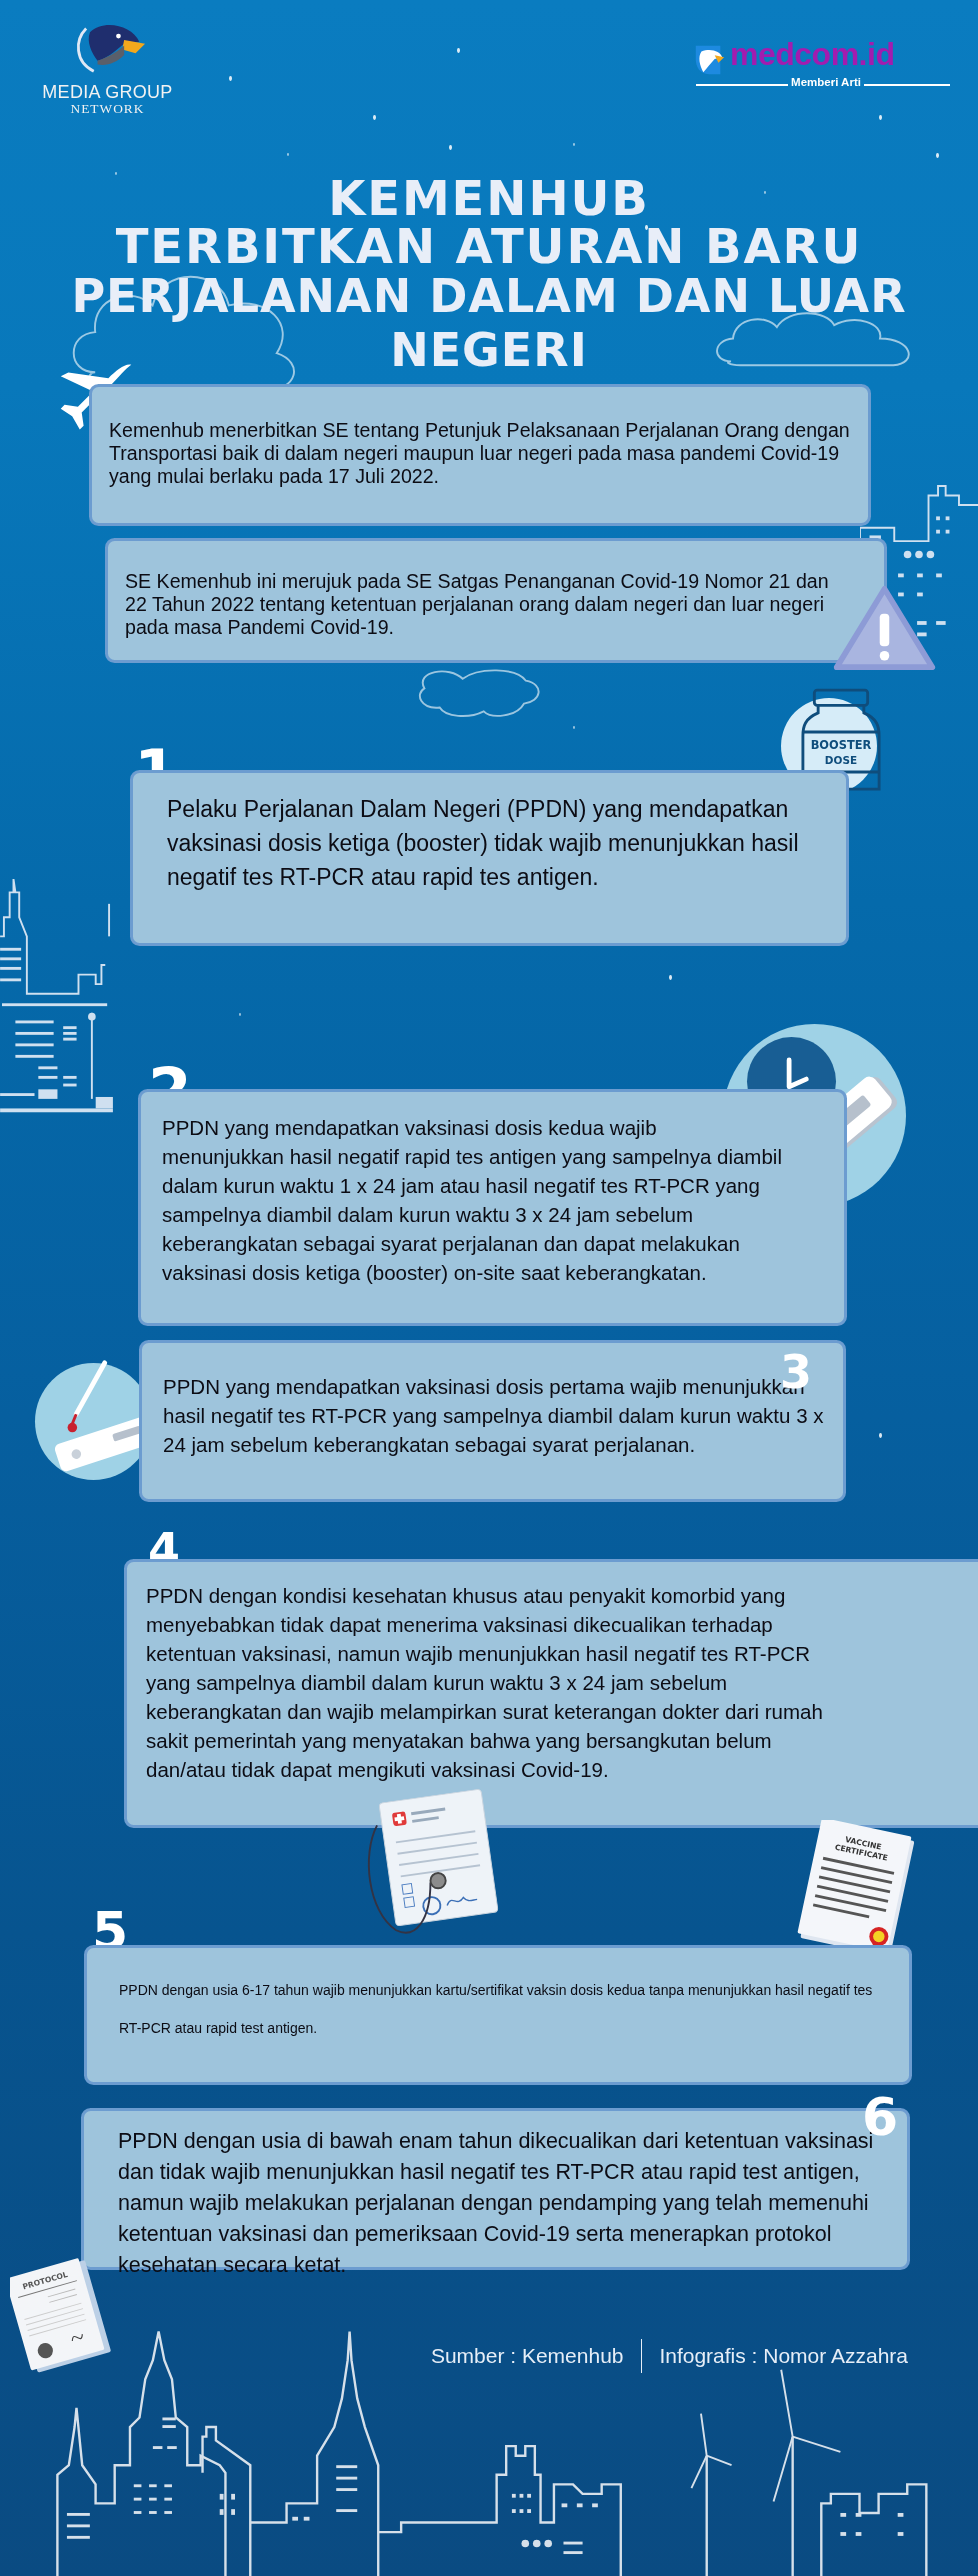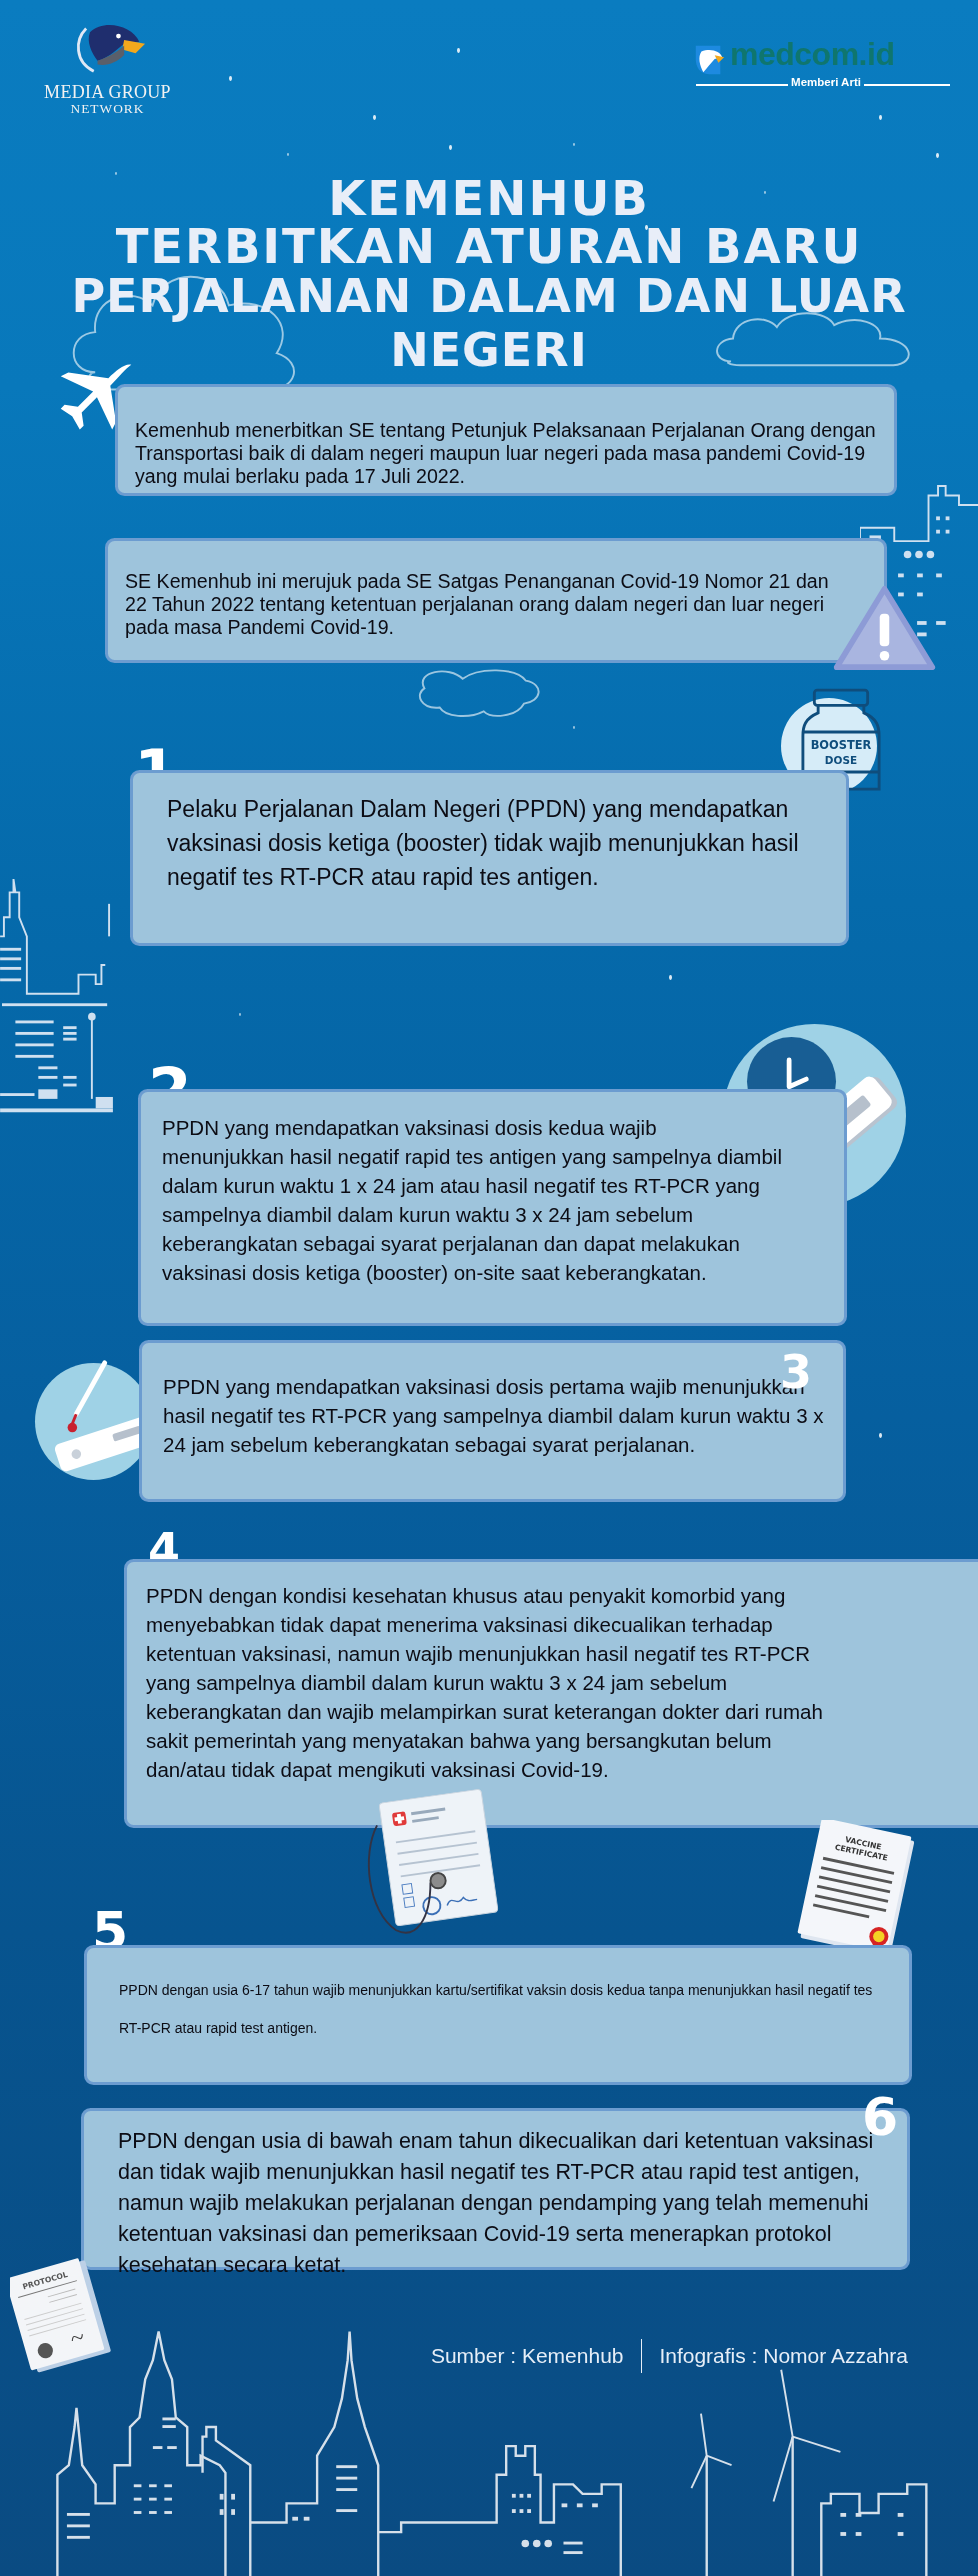--- a/index.html
+++ b/index.html
@@ -10,25 +10,25 @@
       background: linear-gradient(180deg, #0a7cc0 0%, #0878bb 15%, #056aab 35%, #065f9f 55%, #07548f 75%, #0a4b82 100%);
     }
     .abs { position: absolute; }
     
     .star { position: absolute; width: 2.9px; height: 4.8px; border-radius: 50%; background: rgba(255,255,255,0.85); }
     .star.s { width: 1.9px; height: 2.9px; opacity: .7; }
 
     
     .mg-logo { left: 31px; top: 19px; width: 153px; height: 96px; text-align: center; }
     .mg-emblem { position: relative; width: 86px; height: 57px; margin: 0 auto; }
-    .mg-text1 { font-family: Liberation Serif, serif; color: #f2f2f2; font-size: 18px; letter-spacing: 0.3px; margin-top: 5.7px; }
+    .mg-text1 { font-family: Liberation Sans, sans-serif; color: #f2f2f2; font-size: 18px; letter-spacing: 0.3px; margin-top: 5.7px; }
     .mg-text2 { font-family: "Liberation Serif", serif; color: #f2f2f2; font-size: 13.4px; letter-spacing: 1px; margin-top: -1.9px; }
 
     .medcom-logo { left: 692px; top: 38px; width: 260px; height: 54px; }
-    .medcom-name { position: absolute; left: 38px; top: -1.9px; color: #0f766e; font-weight: bold; font-size: 32px; letter-spacing: -0.5px; }
+    .medcom-name { position: absolute; left: 38px; top: -1.9px; color: #a21caf; font-weight: bold; font-size: 32px; letter-spacing: -0.5px; }
     .medcom-line { position: absolute; top: 46px; height: 1.9px; background: #fff; }
     .medcom-tag { position: absolute; left: 96px; top: 38px; width: 76px; text-align: center; color: #fff; font-size: 11.5px; font-weight: bold; }
 
     
     .title { left: 0; width: 978px; text-align: center; color: #e8eef8; font-family: "DejaVu Sans", sans-serif; font-weight: bold; letter-spacing: 1.9px; }
     .t1 { top: 170px; font-size: 48px; }
     .t2 { top: 218px; font-size: 48px; }
     .t3 { top: 269px; font-size: 46px; letter-spacing: 1px; }
 
     
@@ -141,21 +141,21 @@
     <rect x="60" y="150" width="10" height="4"></rect>
       <rect x="60" y="162" width="10" height="4"></rect>
       <rect x="80" y="150" width="10" height="4"></rect>
   </g>
 </svg>
 
 <svg class="abs" style="left:53px;top:361px" width="86" height="81" viewBox="0 0 90 85">
   <path d="M82 4 C 76 2, 66 10, 58 18 L 16 12 L 8 16 L 42 32 L 26 48 L 12 46 L 8 50 L 20 58 L 28 72 L 32 68 L 30 54 L 46 38 L 62 72 L 66 64 L 60 26 C 68 18, 76 8, 82 4 Z" fill="#fff"></path>
 </svg>
 
-<div class="box" style="left:115px;top:384px;width:782px;height:112px">
+<div class="box" style="left:89px;top:384px;width:782px;height:142px">
   <p style="left:17px;top:32px;width:755px;font-size:19.6px;line-height:23px">Kemenhub menerbitkan SE tentang Petunjuk Pelaksanaan Perjalanan Orang dengan Transportasi baik di dalam negeri maupun luar negeri pada masa pandemi Covid-19 yang mulai berlaku pada 17 Juli 2022.</p>
 </div>
 
 <div class="box" style="left:105px;top:538px;width:782px;height:125px">
   <p style="left:17px;top:29px;width:726px;font-size:19.6px;line-height:23px">SE Kemenhub ini merujuk pada SE Satgas Penanganan Covid-19 Nomor 21 dan 22 Tahun 2022 tentang ketentuan perjalanan orang dalam negeri dan luar negeri pada masa Pandemi Covid-19.</p>
 </div>
 
 <svg class="abs" style="left:831px;top:585px" width="107" height="88" viewBox="0 0 112 92">
   <path d="M56 4 L 106 86 L 6 86 Z" fill="#a9b5e0" stroke="#8d9bd6" stroke-width="6" stroke-linejoin="round"></path>
   <rect x="51" y="30" width="10" height="34" rx="4" fill="#fff"></rect>

